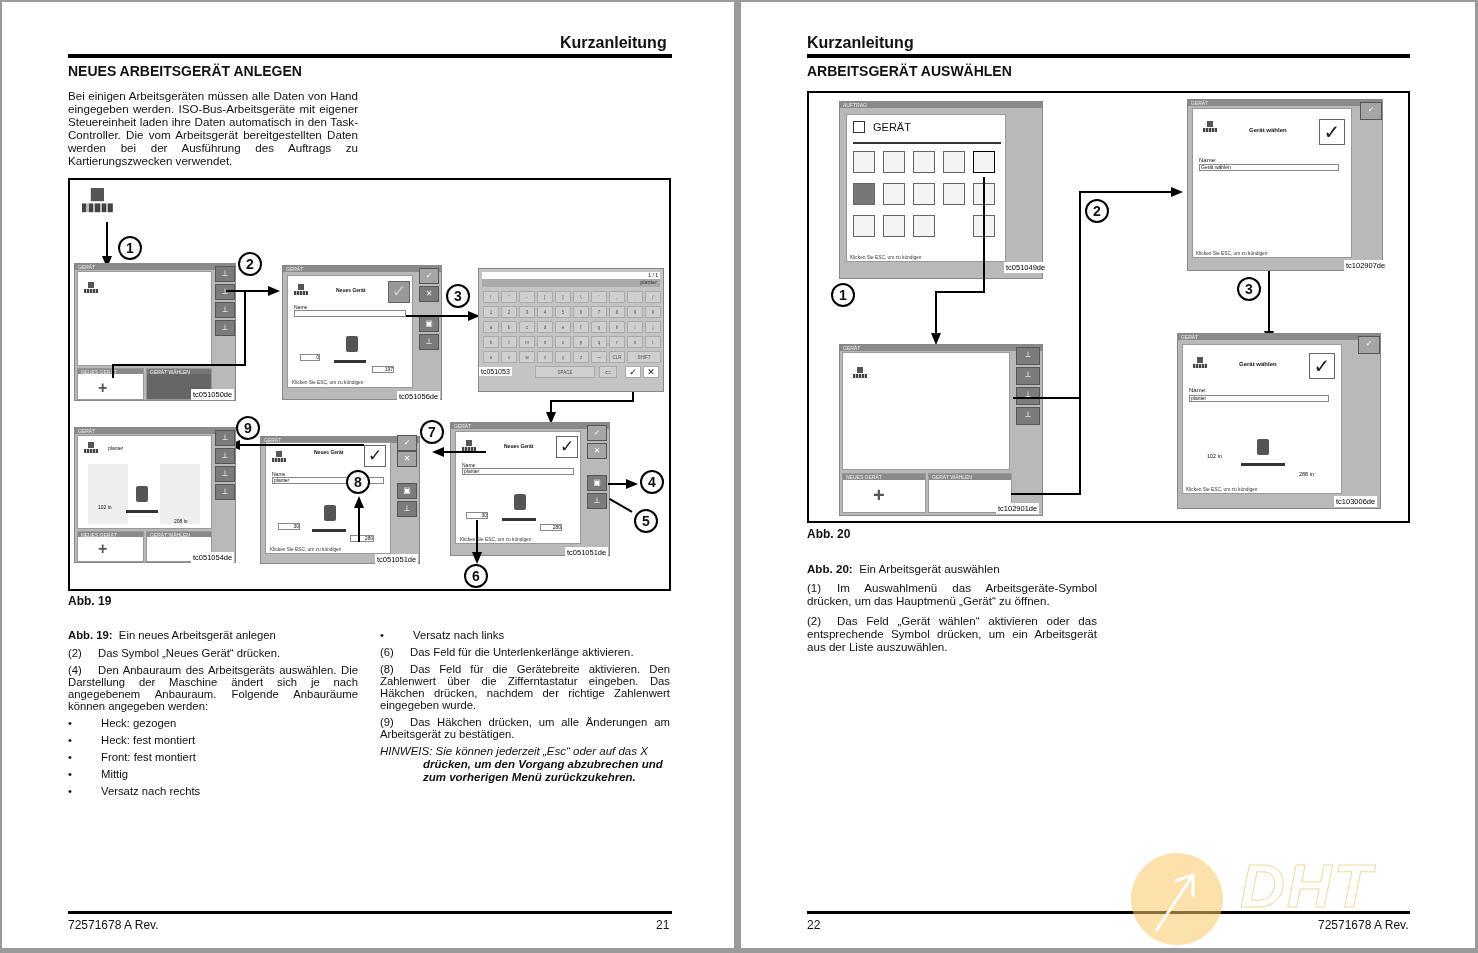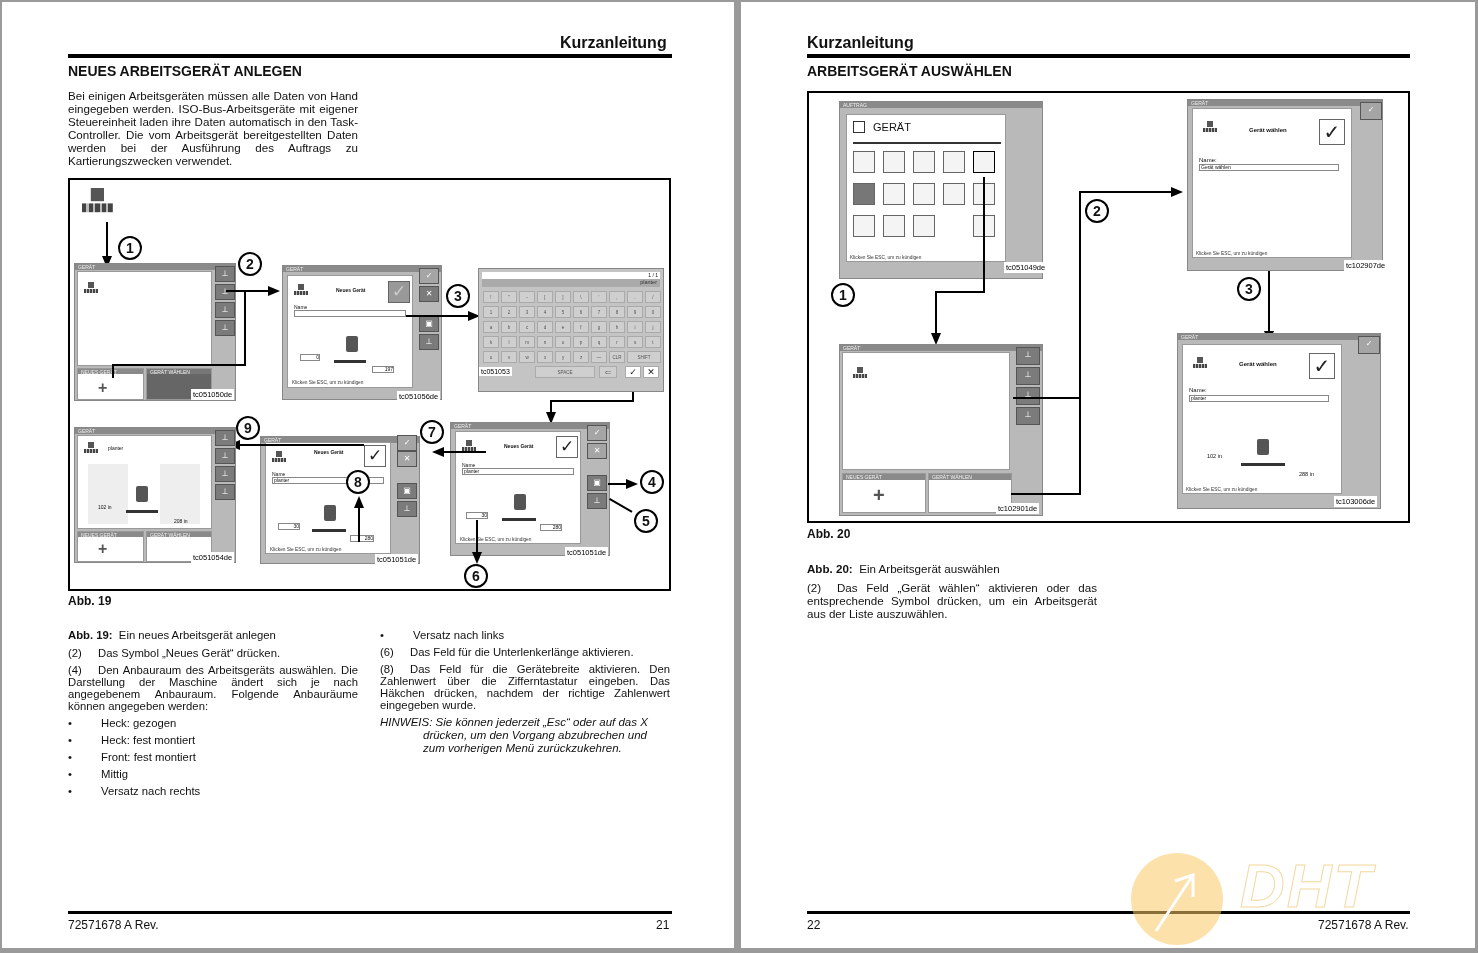--- a/index.html
+++ b/index.html
@@ -20,21 +20,21 @@
   .fig-cap { position: absolute; font-size: 12px; font-weight: bold; }
 
   .list { position: absolute; font-size: 11.3px; line-height: 12px; }
   .list .item { margin-bottom: 5px; text-align: justify; }
   .list .num { display: inline-block; width: 30px; }
   .list .bullet { display: flex; margin-bottom: 5px; }
   .list .bullet .dot { width: 33px; }
   .list .cap { margin-bottom: 6px; }
   .list .cap b { font-weight: bold; }
   .list .note { font-style: italic; }
-  .list .note .ind { padding-left: 43px; display: block; }
+  .list .note .ind { padding-left: 43px; display: block; font-weight: bold; }
 
   
   .screen { position: absolute; background: #b9b9b9; border: 1px solid #888; font-size: 5px; }
   .screen .inner { position: absolute; background: #fff; border: 1px solid #999; }
   .screen .titlebar { position: absolute; left: 0; right: 0; top: 0; height: 6px; background: #8a8a8a; color: #eee; font-size: 5px; padding-left: 3px; }
   .side-btn { position: absolute; width: 20px; height: 16px; background: #7b7b7b; border: 1px solid #555; color: #fff; font-size: 8px; text-align: center; line-height: 14px; }
   .side-btn.light { background: #a5a5a5; }
   .fig-id { position: absolute; background: #fff; font-size: 7.5px; padding: 1px 2px; color: #000; }
   .callout { position: absolute; width: 24px; height: 24px; border: 2px solid #000; border-radius: 50%; background: #fff; font-size: 14px; font-weight: bold; text-align: center; line-height: 20px; }
   .line { position: absolute; background: #000; }
@@ -304,20 +304,21 @@
       </div>
   </div>
 
   <div class="list" style="left:378px; top:627px; width:290px;">
     <div class="bullet">
         <span class="dot">•</span>
         <span>Versatz nach links</span>
       </div>
     <div class="item"><span class="num">(6)</span><span>Das Feld für die Unterlenkerlänge aktivieren.</span></div>
     <div class="item"><span class="num">(8)</span><span>Das Feld für die Gerätebreite aktivieren. Den Zahlenwert über die Zifferntastatur eingeben. Das Häkchen drücken, nachdem der richtige Zahlenwert eingegeben wurde.</span></div>
+    <div class="item"><span class="num">(9)</span><span>Das Häkchen drücken, um alle Änderungen am Arbeitsgerät zu bestätigen.</span></div>
     <div class="note" style="font-size:11.5px; line-height:13px;">
       <span>HINWEIS:</span>
       <span>Sie können jederzeit „Esc“ oder auf das X</span>
       <span class="ind">drücken, um den Vorgang abzubrechen und zum vorherigen Menü zurückzukehren.</span>
     </div>
   </div>
 
   <div class="foot-rule" style="left:66px; top:909px; width:604px;"></div>
   <div class="foot-text" style="left:66px; top:916px;">72571678 A Rev.</div>
   <div class="foot-text" style="left:654px; top:916px;">21</div>
@@ -419,20 +420,21 @@
         <div class="esc-hint" style="left:3px; top:142px;">Klicken Sie ESC, um zu kündigen</div>
       </div>
       <div class="side-btn light" style="left:180px; top:2px; width:22px; height:18px;">✓</div>
       <div class="fig-id" style="left:156px; top:162px;">tc103006de</div>
     </div>
   </div>
   <div class="fig-cap" style="left:66px; top:525px;">Abb. 20</div>
 
   <div class="list" style="left:66px; top:560px; width:290px; font-size:11.6px; line-height:13px;">
     <div class="cap"><b>Abb. 20:</b>&nbsp; <span>Ein Arbeitsgerät auswählen</span></div>
+    <div class="item" style="margin-bottom:7px;"><span class="num">(1)</span><span>Im Auswahlmenü das Arbeitsgeräte-Symbol drücken, um das Hauptmenü „Gerät“ zu öffnen.</span></div>
     <div class="item" style="margin-bottom:7px;"><span class="num">(2)</span><span>Das Feld „Gerät wählen“ aktivieren oder das entsprechende Symbol drücken, um ein Arbeitsgerät aus der Liste auszuwählen.</span></div>
   </div>
 
   <div class="foot-rule" style="left:66px; top:909px; width:603px;"></div>
   <div class="foot-text" style="left:66px; top:916px;">22</div>
   <div class="foot-text" style="left:577px; top:916px;">72571678 A Rev.</div>
 </div>
 
 <div class="watermark-circle">
   <svg width="92" height="92" viewBox="0 0 92 92">

